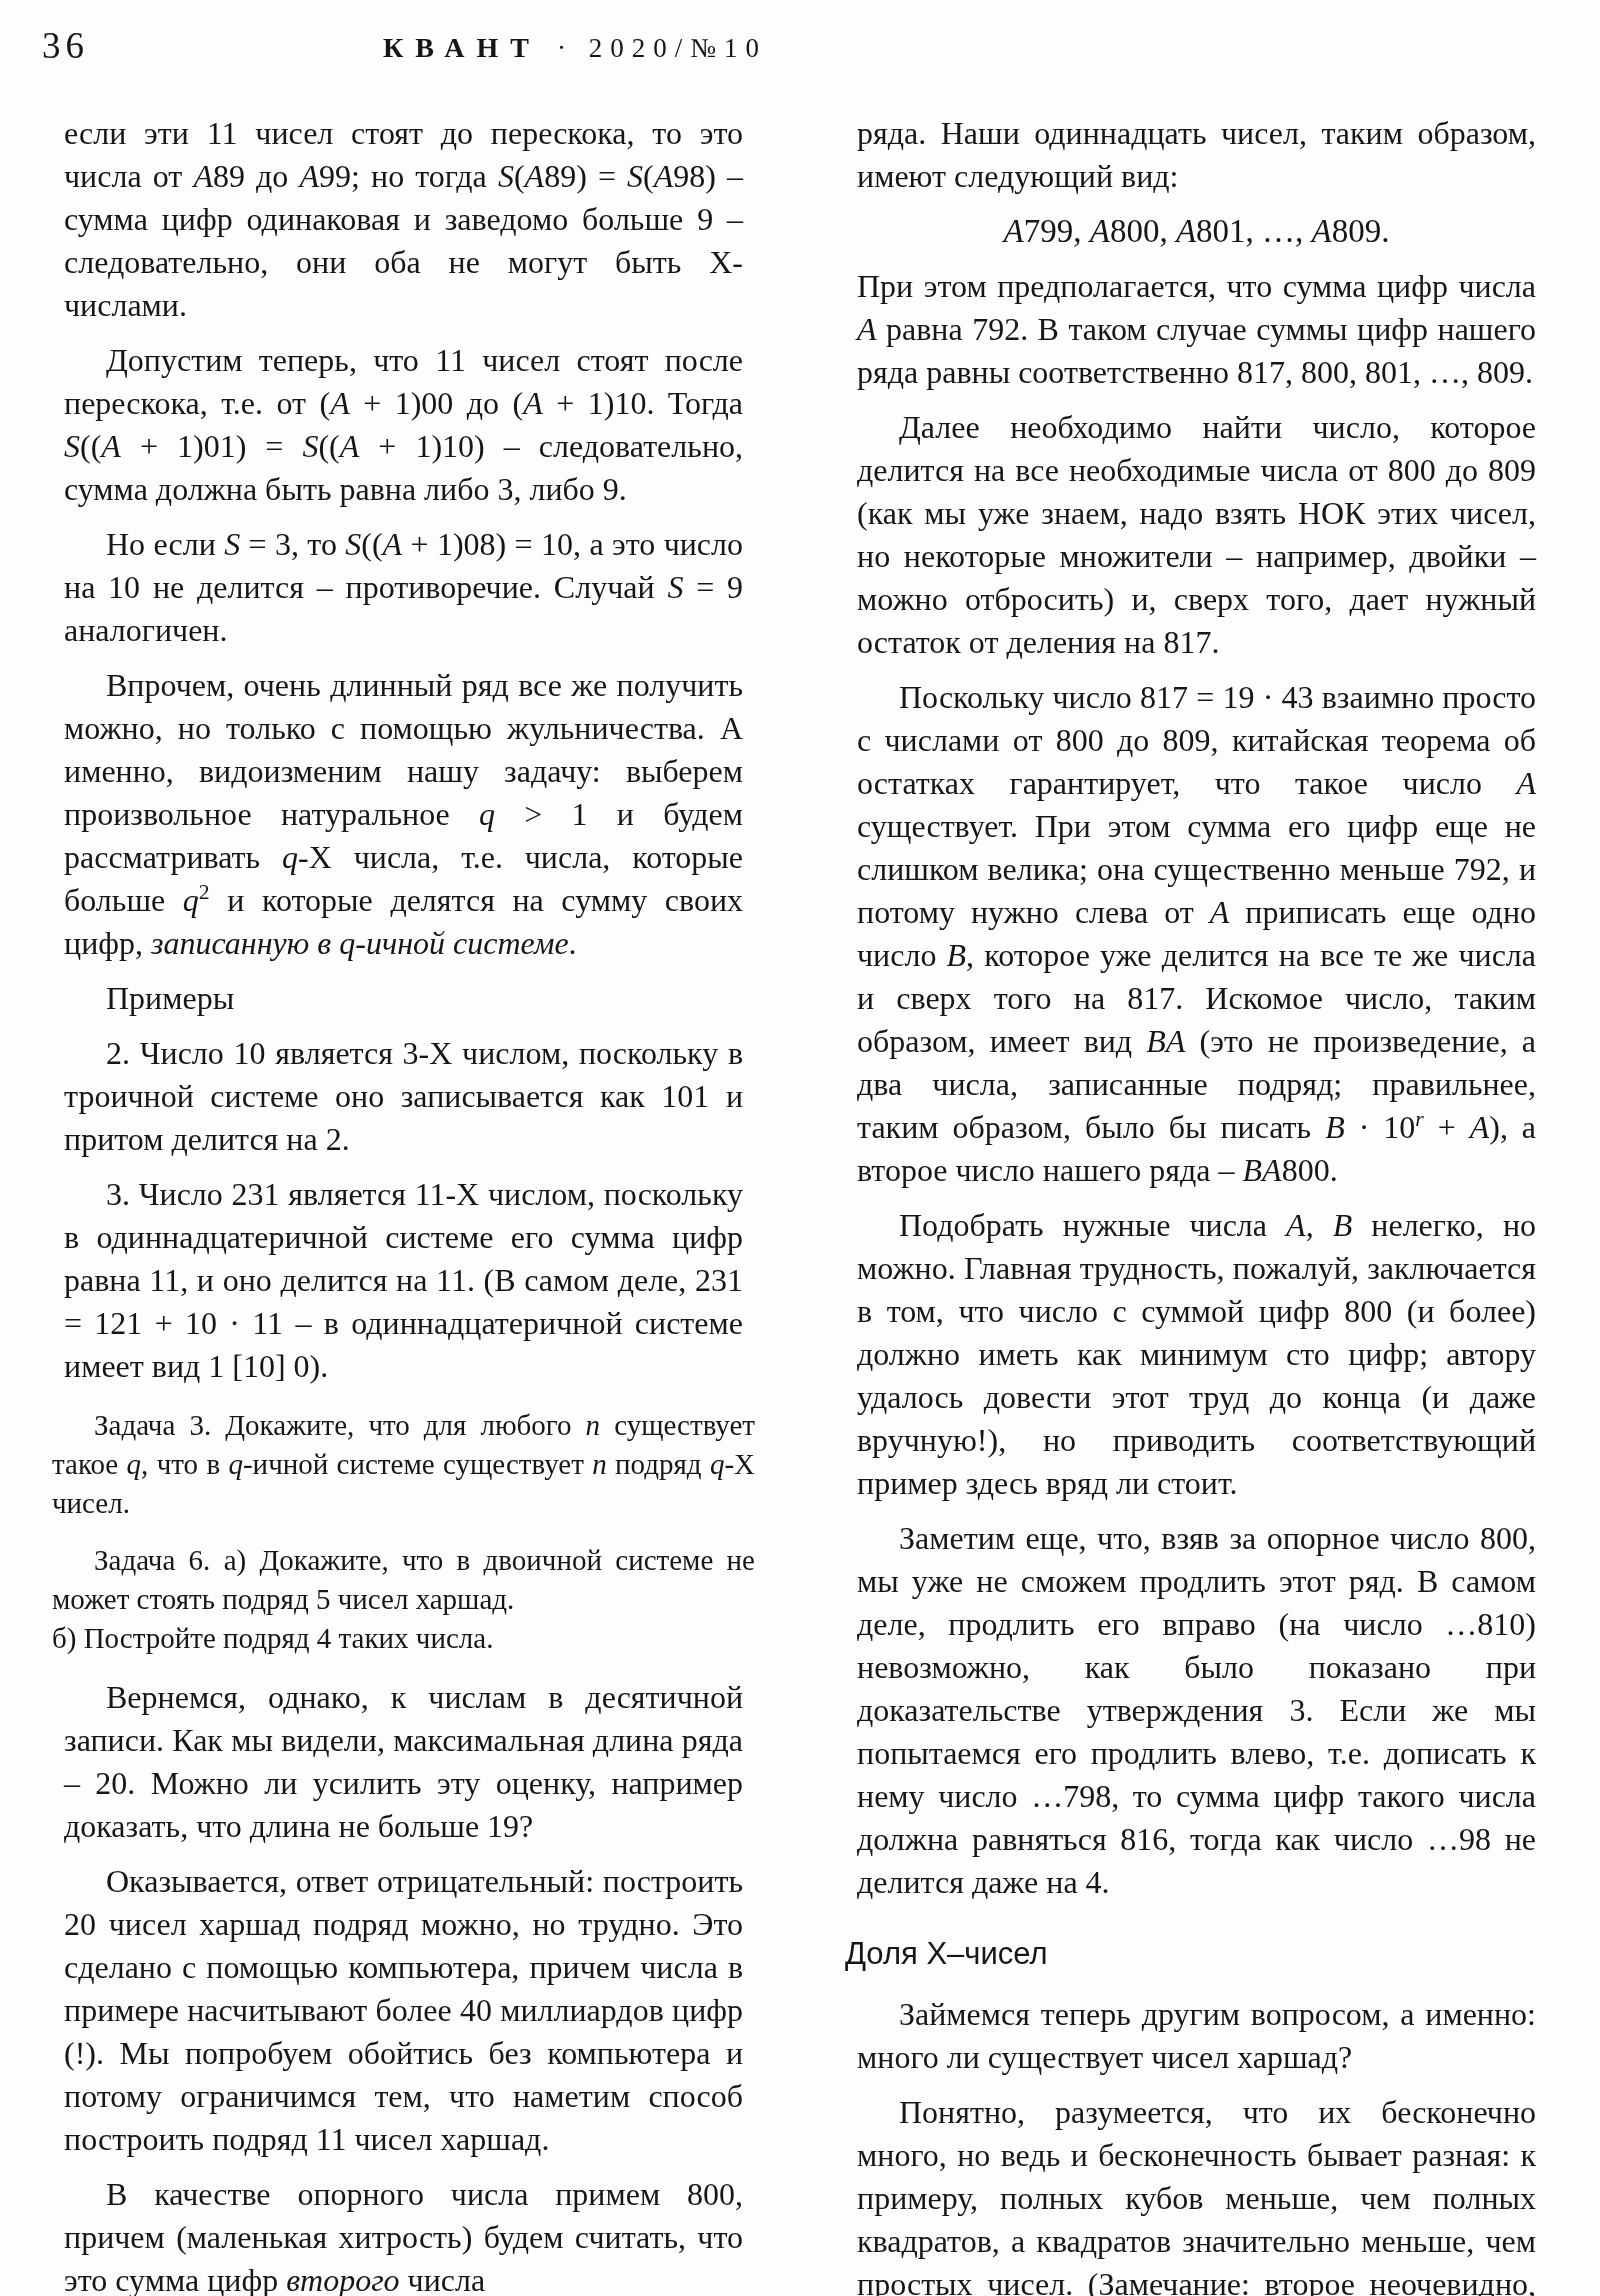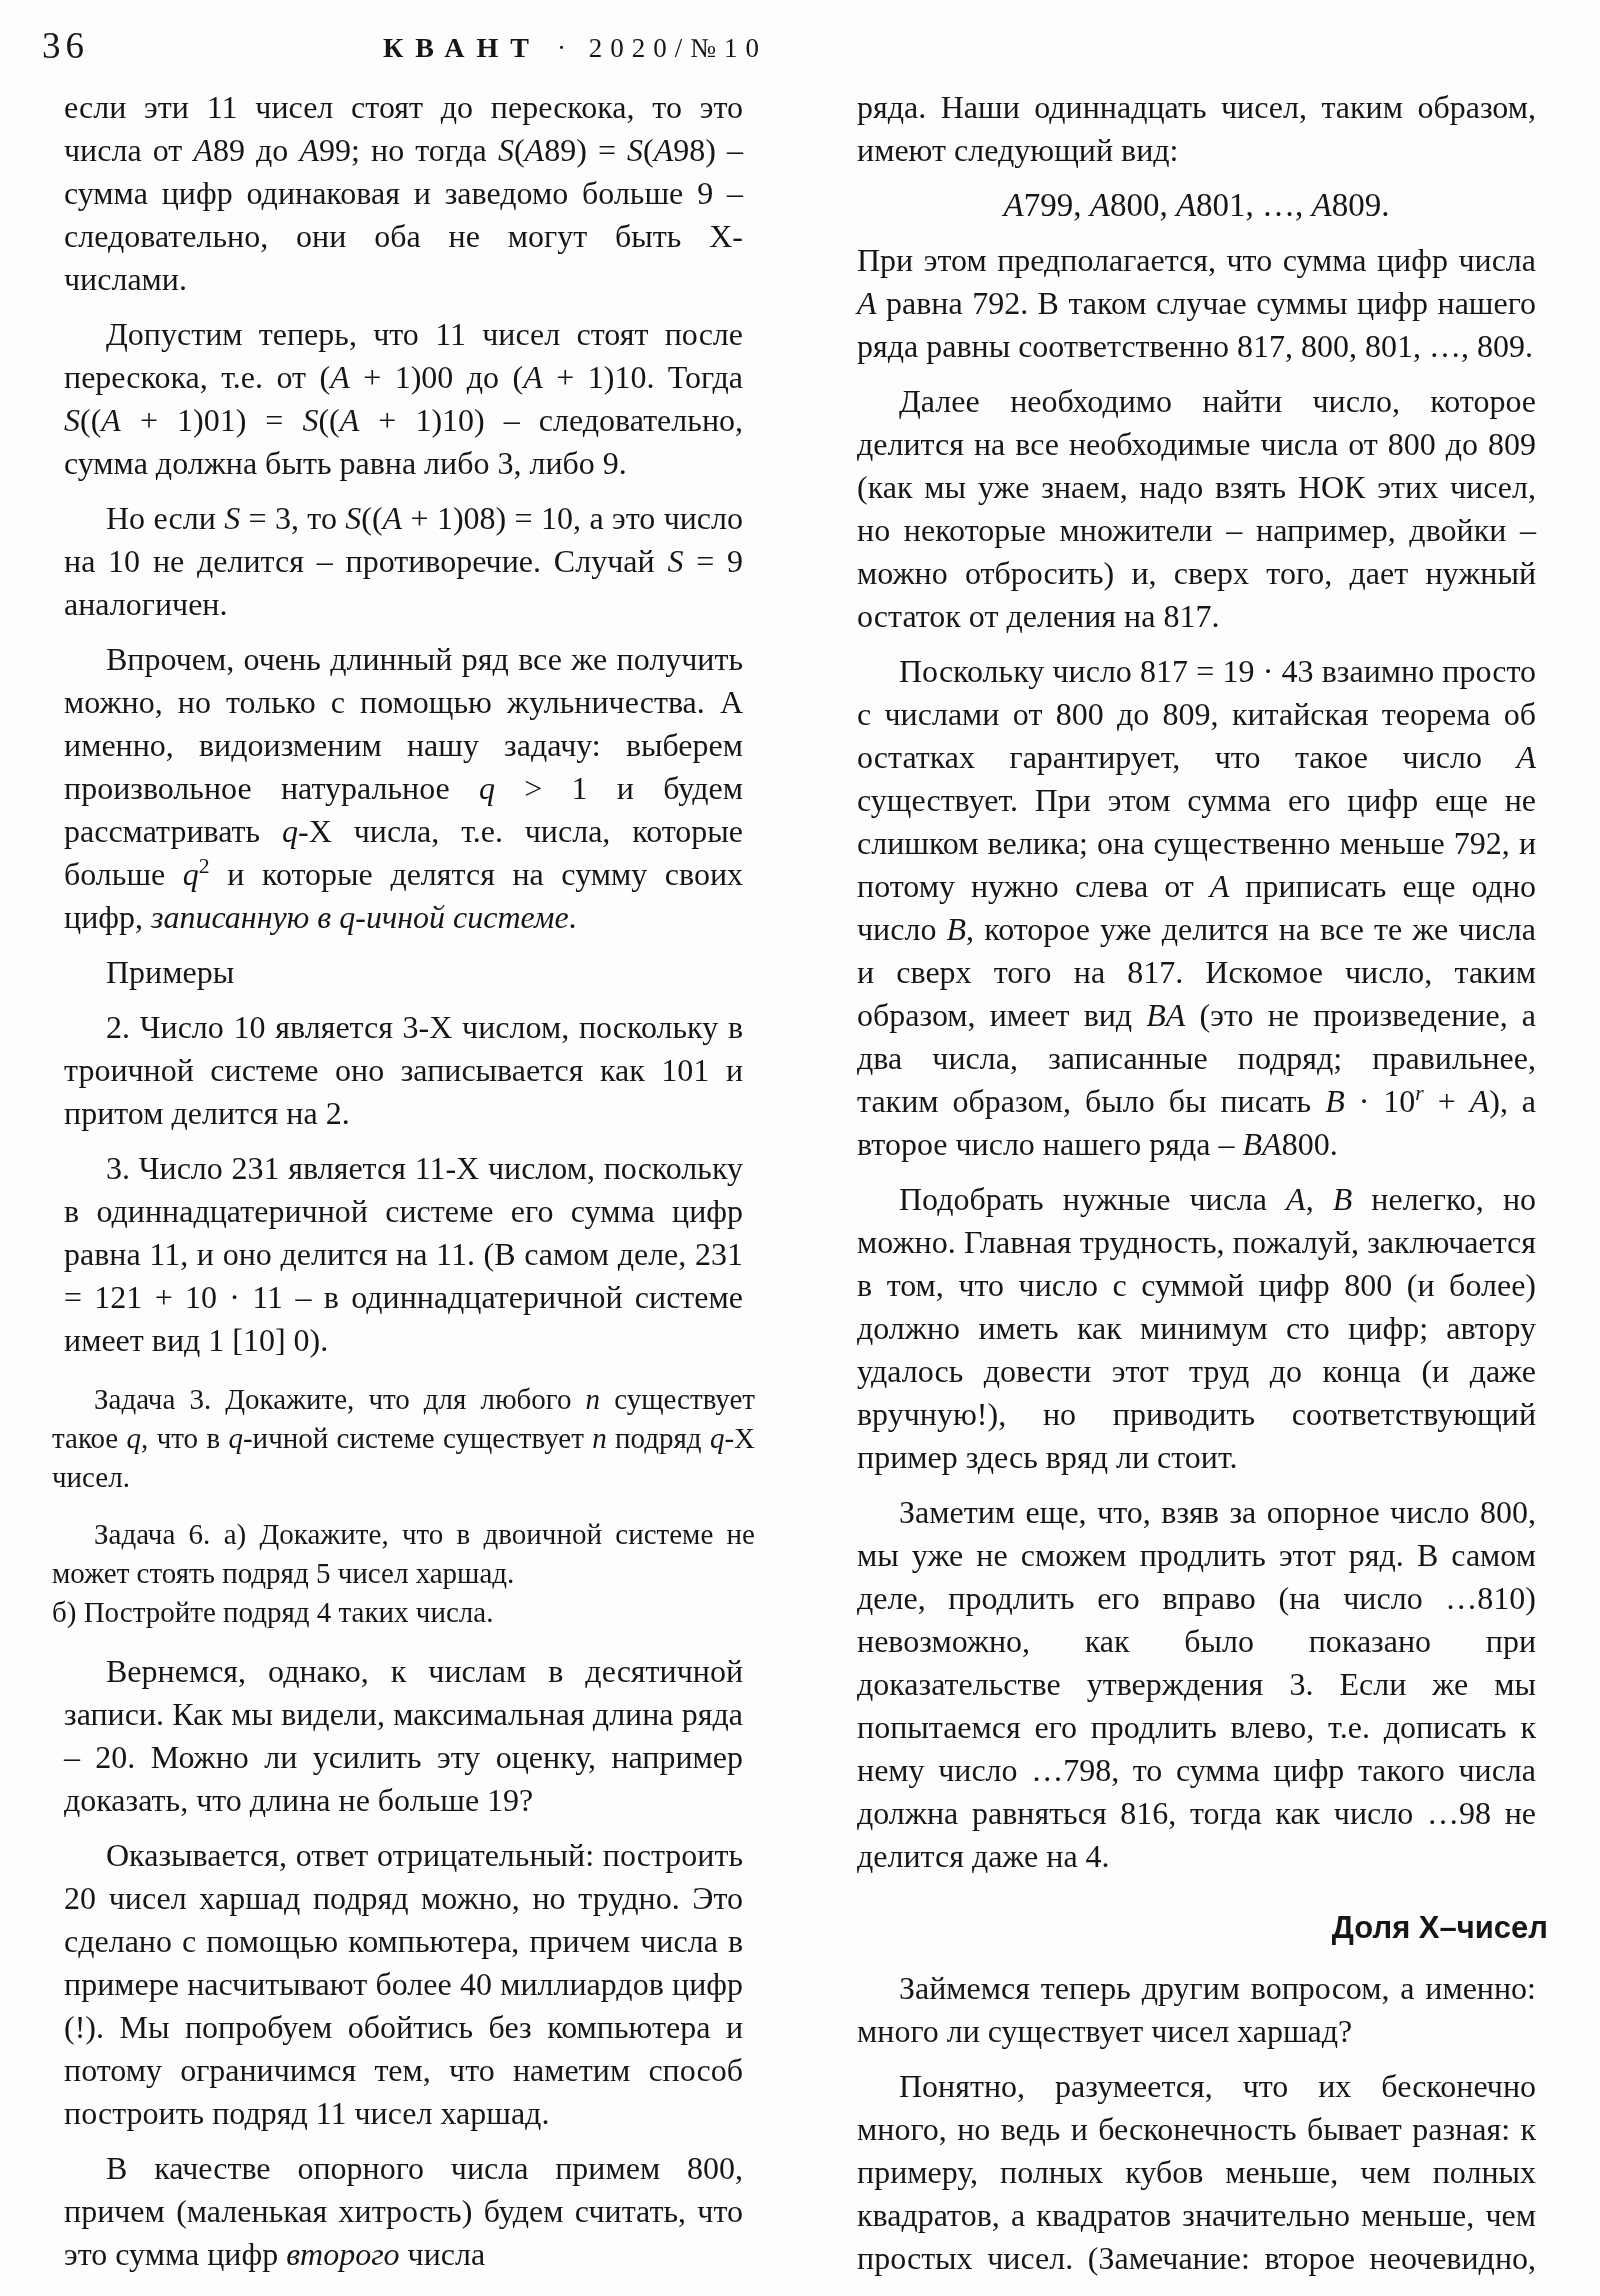--- a/index.html
+++ b/index.html
@@ -11,20 +11,21 @@
     height: 2296px;
     background: #fdfdfb;
     color: #161616;
     font-family: "Liberation Serif", "DejaVu Serif", serif;
     overflow: hidden;
     position: relative;
   }
   header {
     position: relative;
     height: 60px;
+    padding-top: 26px;
   }
   .page-number {
     position: absolute;
     left: 42px;
     top: 24px;
     font-size: 37px;
     letter-spacing: 5px;
   }
   .journal-title {
     position: absolute;
@@ -66,23 +67,23 @@
     margin: 8px 0 10px;
   }
   p.problem, p.problem-cont {
     font-size: 29px;
     line-height: 39px;
   }
   p.problem { margin: 18px 0 0; }
   p.problem-cont { margin: 0 0 18px; }
   p.section {
     font-family: "Liberation Sans", "DejaVu Sans", sans-serif;
-    font-weight: bold;
+    font-weight: normal;
     font-size: 31px;
-    text-align: right;
+    text-align: left;
     text-indent: 0;
     margin: 28px 0 18px;
   }
   .seg-i { font-style: italic; }
   .seg-b { font-weight: normal; }
   .seg-sup {
     font-size: 68%;
     vertical-align: super;
     line-height: 0;
   }

